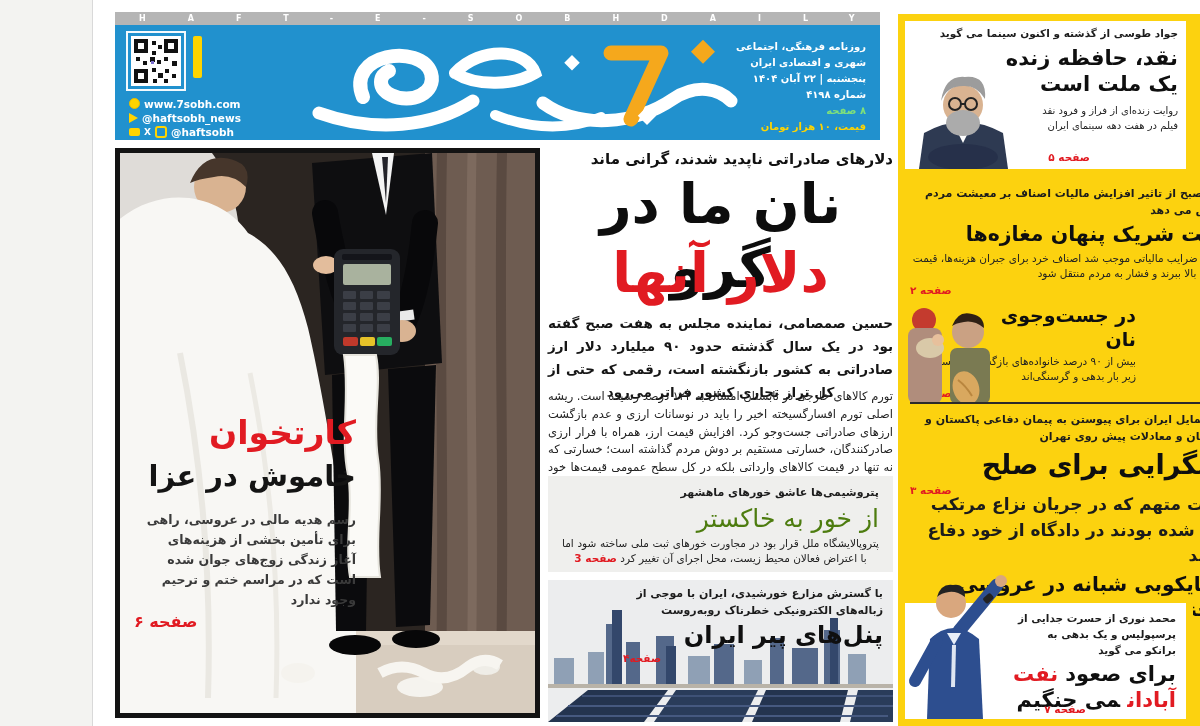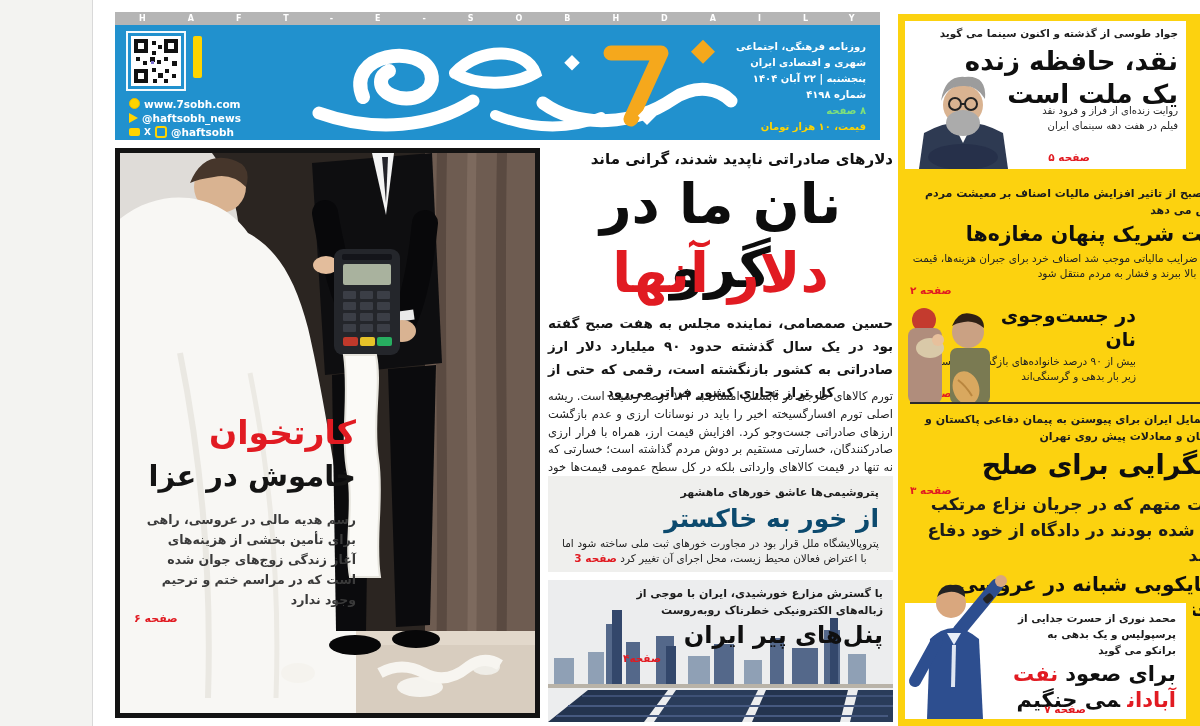--- a/index.html
+++ b/index.html
@@ -48,21 +48,21 @@
   .photo-sum{margin-top:14px;font-size:12.5px;font-weight:bold;color:#3a3a3a;line-height:1.6;width:212px;}
   
   .c-kicker{position:absolute;left:548px;top:150px;width:345px;direction:rtl;text-align:right;font-size:15px;font-weight:bold;color:#111;}
   .c-h1{position:absolute;left:548px;top:172px;width:345px;text-align:center;direction:rtl;font-size:55px;font-weight:900;color:#0d0d0d;}
   .c-h2{position:absolute;left:548px;top:241px;width:345px;text-align:center;direction:rtl;font-size:55px;font-weight:900;color:#e11b22;}
   .c-lead{position:absolute;left:548px;top:312px;width:345px;direction:rtl;text-align:justify;text-align-last:center;
     font-size:13.5px;font-weight:bold;color:#161616;line-height:1.7;}
   .c-body{position:absolute;left:548px;top:388px;width:345px;direction:rtl;text-align:justify;
     font-size:11.5px;color:#222;line-height:1.55;}
   .gray-box{position:absolute;left:548px;top:476px;width:345px;height:96px;background:#efefed;box-sizing:border-box;padding:9px 14px;direction:rtl;text-align:right;}
-  .gray-box .hl{font-size:25px;font-weight:700;color:#0c4a6e;line-height:1.2;margin:2px 0;}
+  .gray-box .hl{font-size:25px;font-weight:400;color:#4d7c0f;line-height:1.2;margin:2px 0;}
   .solar-box{position:absolute;left:548px;top:580px;width:345px;height:142px;overflow:hidden;background:#ecedee;}
   .solar-text{position:absolute;right:10px;top:6px;width:260px;direction:rtl;text-align:right;}
   .solar-text .hl{font-size:24px;font-weight:900;color:#0f0f0f;line-height:1.2;margin-top:2px;}
 </style>
 </head>
 <body>
 
 <div class="canvas">
   <div class="left-margin"></div>
 
@@ -190,21 +190,21 @@
       <path d="M224 202 C230 244 220 284 228 322 C234 352 224 392 230 424 L260 424 C254 386 264 344 258 306 C252 266 262 232 256 202 Z" fill="#fbfaf7" stroke="#e6e4dd" stroke-width="2"></path>
       <ellipse cx="178" cy="520" rx="17" ry="10" fill="#f5f3ee"></ellipse>
       <ellipse cx="300" cy="534" rx="23" ry="10" fill="#f5f3ee"></ellipse>
       <ellipse cx="366" cy="514" rx="14" ry="8" fill="#efede7"></ellipse>
       <path d="M260 520 q22 -12 44 0 q22 12 44 -6 q16 -12 32 -2" stroke="#f7f5f0" stroke-width="11" fill="none"></path>
     </svg>
     <div class="photo-text">
       <div class="photo-hl-red">کارتخوان</div>
       <div class="photo-hl">خاموش در عزا</div>
       <div class="photo-sum">رسم هدیه مالی در عروسی، راهی برای تأمین بخشی از هزینه‌های آغاز زندگی زوج‌های جوان شده است که در مراسم ختم و ترحیم وجود ندارد</div>
-      <span class="pageref pageref-left" style="font-size:11px;">صفحه ۶</span>
+      <span class="pageref pageref-left" style="font-size:16px;">صفحه ۶</span>
     </div>
   </div>
 
   <div class="c-kicker">دلارهای صادراتی ناپدید شدند، گرانی ماند</div>
   <div class="c-h1">نان ما در گرو</div>
   <div class="c-h2">دلار آنها</div>
   <div class="c-lead">حسین صمصامی، نماینده مجلس به هفت صبح گفته بود در یک سال گذشته حدود ۹۰ میلیارد دلار ارز صادراتی به کشور بازنگشته است، رقمی که حتی از کل تراز تجاری کشور فراتر می‌رود</div>
   <div class="c-body">
     <span>تورم کالاهای خارجی در تابستان امسال به ۱۲۳ درصد رسیده است. ریشه اصلی تورم افسارگسیخته اخیر را باید در نوسانات ارزی و عدم بازگشت ارزهای صادراتی جست‌وجو کرد. افزایش قیمت ارز، همراه با فرار ارزی صادرکنندگان، خسارتی مستقیم بر دوش مردم گذاشته است؛ خسارتی که نه تنها در قیمت کالاهای وارداتی بلکه در کل سطح عمومی قیمت‌ها خود را نشان می‌دهد و عملا زندگی روزمره خانوارها را تحت فشار قرار داده است...</span>
     <span class="pageref">صفحه۲</span>
@@ -259,21 +259,21 @@
       <div class="hl">پنل‌های پیر ایران</div>
       <span class="pageref pageref-left">صفحه۴</span>
     </div>
   </div>
 
   <div class="sidebar">
 
     <div class="sb-box" style="top:0;height:162px;">
       <div class="sb-box-inner rtl">
         <div class="kicker-s" style="position:absolute;top:5px;right:8px;left:6px;">جواد طوسی از گذشته و اکنون سینما می گوید</div>
-        <div class="hl-s" style="position:absolute;top:24px;right:8px;font-size:26px;">
+        <div class="hl-s" style="position:absolute;top:24px;right:8px;font-size:21px;">
           <span>نقد، حافظه زنده</span><br>
           <span>یک ملت است</span>
         </div>
         <svg style="position:absolute;left:2px;bottom:0;" width="112" height="96" viewBox="0 0 112 96">
           <path d="M12 96 L17 60 Q56 38 96 60 L101 96 Z" fill="#2e3a52"></path>
           <ellipse cx="56" cy="84" rx="35" ry="13" fill="#26304a"></ellipse>
           <path d="M49 56 L63 56 L56 70 Z" fill="#fff"></path>
           <circle cx="56" cy="32" r="20" fill="#d9b391"></circle>
           <path d="M34 28 Q38 2 58 4 Q80 2 78 26 Q70 12 56 13 Q40 13 34 28 Z" fill="#9c9c9c"></path>
           <ellipse cx="56" cy="50" rx="17" ry="13" fill="#ababab"></ellipse>

